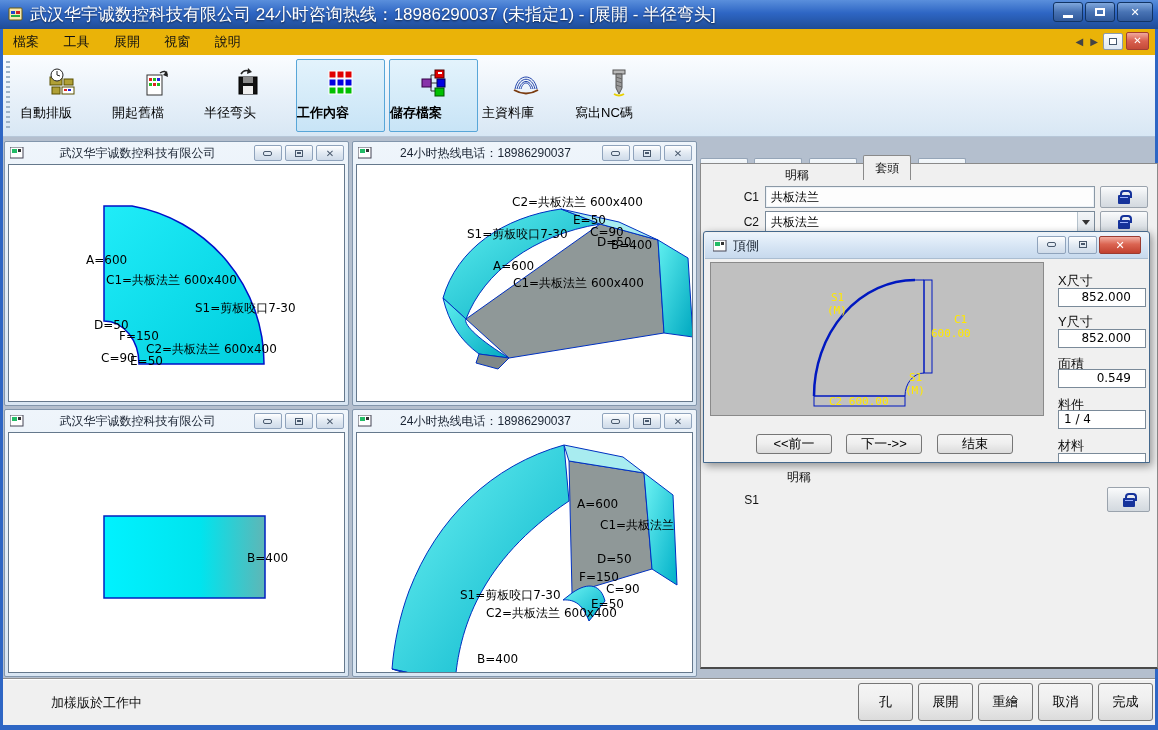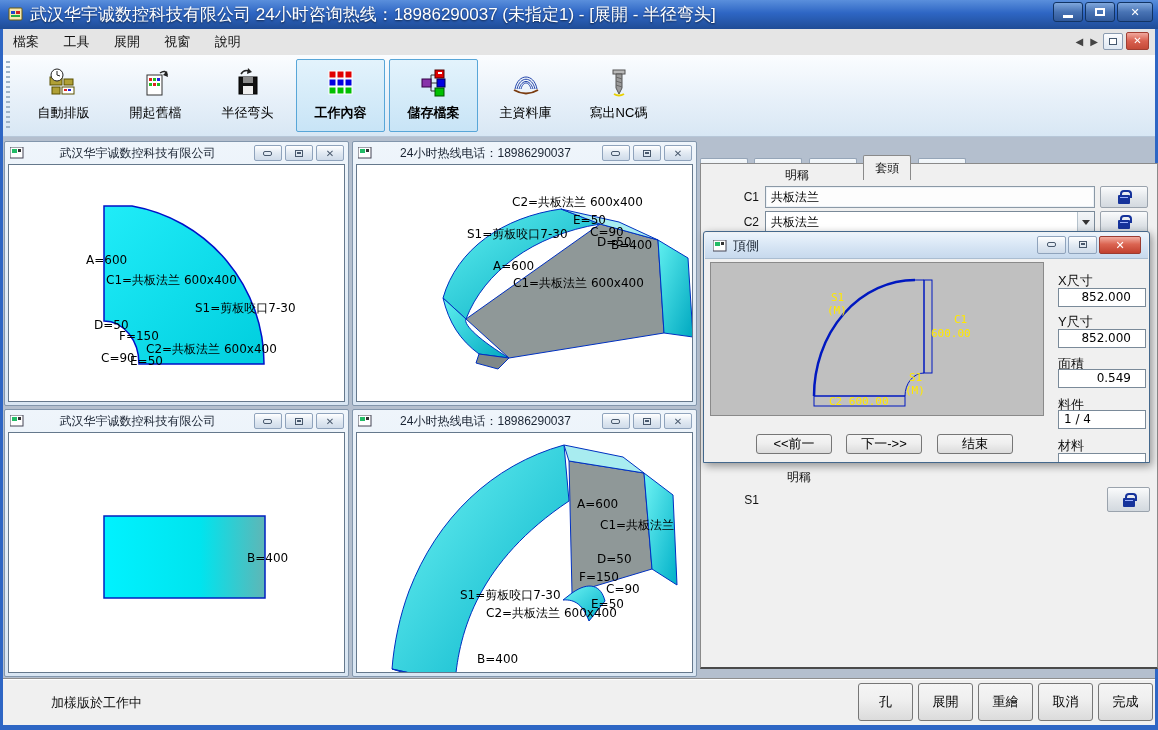--- a/index.html
+++ b/index.html
@@ -16,40 +16,40 @@
   .capbtns { position:absolute; right:5px; top:2px; display:flex; gap:2px; }
   .capbtn { width:30px; height:20px; border:1px solid #123463; border-radius:3px;
             background:linear-gradient(#7FA7DC,#4873B4 50%,#30599B); position:relative; }
   .capbtn.close { width:36px; }
   .g-bar { position:absolute; left:50%; top:12px; width:10px; height:3px; margin-left:-5px; background:#fff; }
   .g-box { position:absolute; left:50%; top:5px; width:10px; height:8px; margin-left:-5px; border:2px solid #fff; }
   .g-x  { position:absolute; left:0; top:0; width:100%; text-align:center; line-height:18px;
           color:#fff; font-size:11px; font-weight:bold; }
 
   
-  .menubar { position:absolute; left:3px; right:3px; top:29px; height:26px; background:#e5e5e5; }
+  .menubar { position:absolute; left:3px; right:3px; top:29px; height:26px; background:#eab308; }
   .menuitem { display:inline-block; padding:0 10px; line-height:26px; font-size:13px; color:#111; }
   .mdi-ctrls { position:absolute; right:6px; top:3px; display:flex; align-items:center; gap:3px; }
   .navarrow { font-size:10px; color:#444; padding:0 2px; }
   .mdi-restore { width:20px; height:17px; border:1px solid #8A9BB0; border-radius:2px;
                  background:linear-gradient(#FBFCFE,#DFE8F2); position:relative; }
   .mdi-restore span { position:absolute; left:5px; top:4px; width:8px; height:7px; border:1px solid #45586E; background:#fff; }
   .mdi-close { width:23px; height:18px; border:1px solid #A13E32; border-radius:2px;
                background:linear-gradient(#F0A89D,#D9604F 50%,#C44A38); color:#fff; font-size:10px;
                font-weight:bold; text-align:center; line-height:16px; }
 
   
   .toolbar { position:absolute; left:3px; right:3px; top:55px; height:82px;
              background:linear-gradient(#FBFDFF,#E7F0F9 55%,#D8E7F4); border-bottom:1px solid #B7C7D8; }
   .grip { position:absolute; left:3px; top:6px; bottom:6px; width:4px;
           background:repeating-linear-gradient(#9FB4C8 0 2px, transparent 2px 5px); }
   .tbtn { position:absolute; top:4px; width:89px; height:73px; border:1px solid transparent; border-radius:2px; }
   .tbtn.sel { background:linear-gradient(#E3F3FC,#C8E4F6); border:1px solid #58A6D8;font-weight:bold; }
   .tbtn .ticon { position:absolute; left:50%; top:7px; width:32px; height:32px; margin-left:-16px; }
-  .tbtn .tlabel { position:absolute; left:0; right:0; bottom:9px; text-align:center; font-size:13px; color:#000; }
+  .tbtn .tlabel { position:absolute; left:0; right:0; bottom:9px; font-size:13px; color:#000; }
   .tb-ovf { position:absolute; left:655px; top:124px; width:0; height:0;
             border-left:7px solid transparent; border-bottom:7px solid #000; }
 
   
   .workspace { position:absolute; left:3px; right:3px; top:137px; height:541px; background:#B4BFCE; }
 
   
   .win { position:absolute; border:1px solid #8296AC; background:linear-gradient(#EFF5FB,#D9E6F3); border-radius:2px; }
   .win-tb { position:absolute; left:0; right:0; top:0; height:22px; }
   .win-ic { position:absolute; left:5px; top:5px; width:14px; height:12px; }

